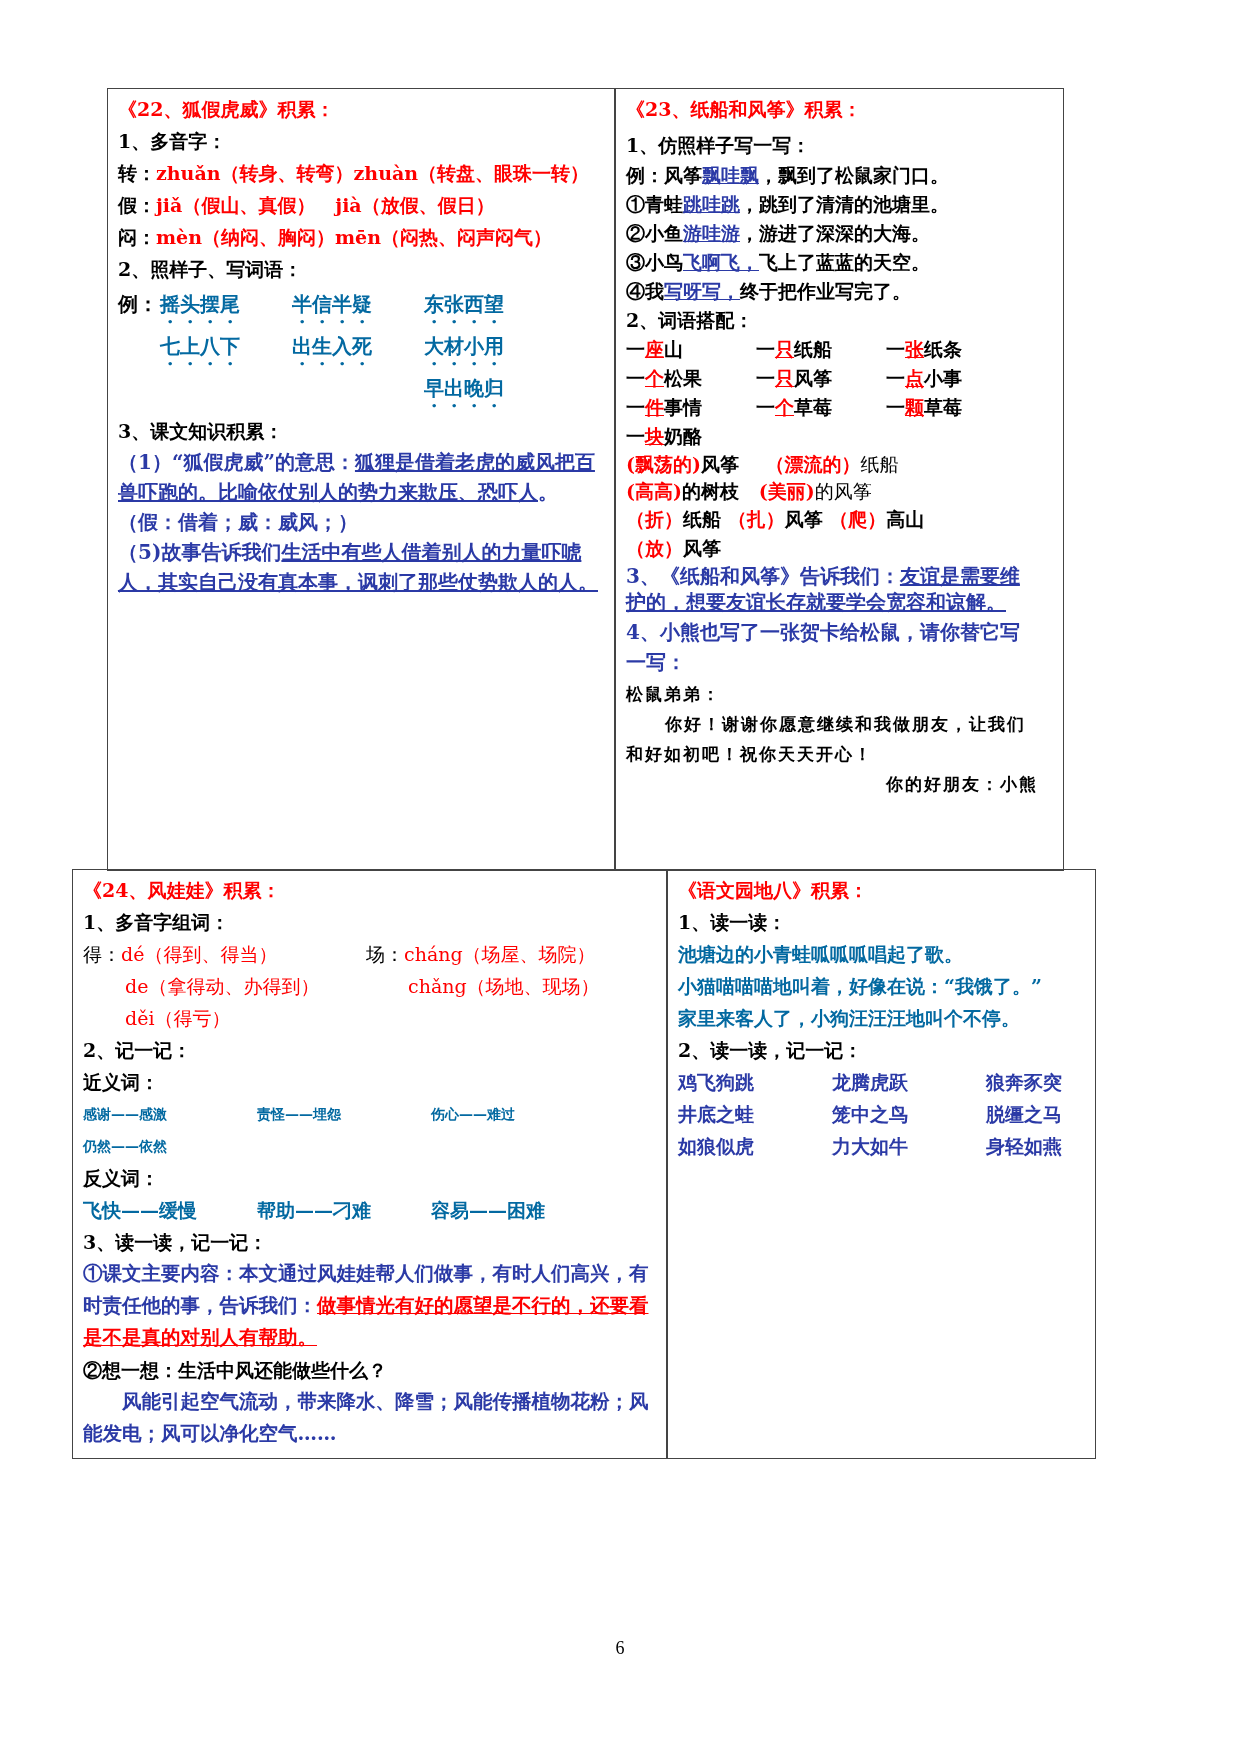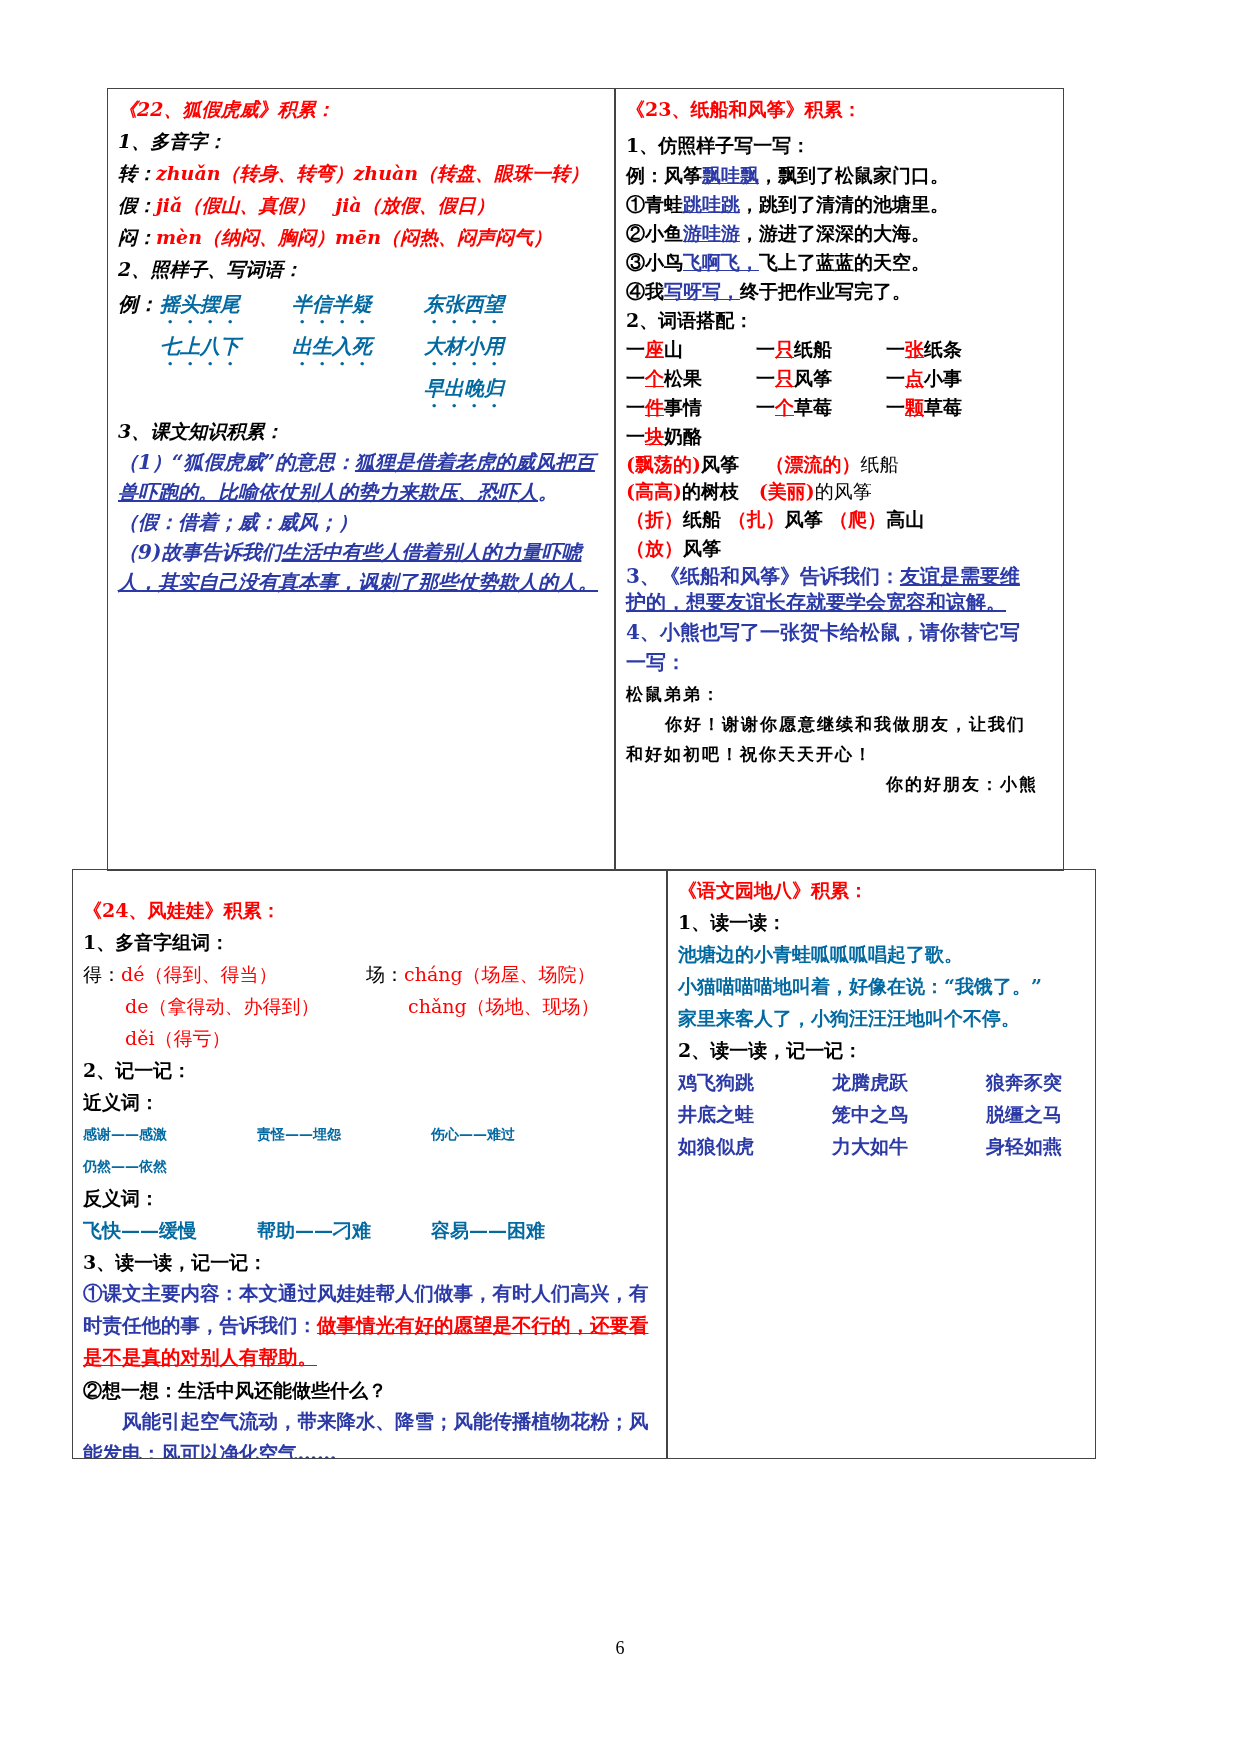--- a/index.html
+++ b/index.html
@@ -16,21 +16,21 @@
   .dot { text-emphasis: dot; -webkit-text-emphasis: dot; text-emphasis-position: under; -webkit-text-emphasis-position: under; }
   .pn { position:absolute; top:1638px; left:0; width:1240px; text-align:center; font-size:18px; font-family:"Liberation Serif",serif; }
   .letter { font-family:"DejaVu Serif",serif; font-size:17px; font-weight:bold; letter-spacing:2px; }
 </style>
 </head>
 <body>
 
 <div class="tbl" style="left:107px; top:88px; width:957px; height:783px;">
   <div class="vline" style="left:506px;"></div>
 
-  <div class="cell" style="left:0; width:506px;font-style:italic;">
+  <div class="cell" style="left:0; width:506px;">
     <div class="line red">《22、狐假虎威》积累：</div>
     <div class="line">1、多音字：</div>
     <div class="line"><span>转：</span><span class="red">zhuǎn（转身、转弯）</span><span class="red">zhuàn（转盘、眼珠一转）</span></div>
     <div class="line"><span>假：</span><span class="red">jiǎ（假山、真假）</span>&nbsp;&nbsp;&nbsp;<span class="red">jià（放假、假日）</span></div>
     <div class="line"><span>闷：</span><span class="red">mèn（纳闷、胸闷）</span><span class="red">mēn（闷热、闷声闷气）</span></div>
     <div class="line">2、照样子、写词语：</div>
     <div style="display:flex; font-size:20px; line-height:38px; font-weight:bold;">
       <div style="width:42px;">例：</div>
       <div class="purple" style="display:grid; grid-template-columns:132px 132px 132px;">
         <span class="dot">摇头摆尾</span>
@@ -39,21 +39,21 @@
         <span class="dot">七上八下</span>
         <span class="dot">出生入死</span>
         <span class="dot">大材小用</span>
         <span></span>
         <span></span>
         <span class="dot">早出晚归</span>
       </div>
     </div>
     <div class="line" style="margin-top:4px;">3、课文知识积累：</div>
     <div class="line wrap blue" style="font-size:20px; line-height:30px;"><span>（1）“狐假虎威”的意思：</span><span class="u">狐狸是借着老虎的威风把百兽吓跑的。比喻依仗别人的势力来欺压、恐吓人</span><span>。（假：借着；威：威风；）</span></div>
-    <div class="line wrap blue" style="font-size:20px; line-height:30px;"><span>（9)故事告诉我们</span><span class="u">生活中有些人借着别人的力量吓唬人，其实自己没有真本事，讽刺了那些仗势欺人的人。</span></div>
+    <div class="line wrap blue" style="font-size:20px; line-height:30px;"><span>（5)故事告诉我们</span><span class="u">生活中有些人借着别人的力量吓唬人，其实自己没有真本事，讽刺了那些仗势欺人的人。</span></div>
   </div>
 
   <div class="cell" style="left:508px; width:430px;">
     <div class="line red">《23、纸船和风筝》积累：</div>
     <div class="line" style="margin-top:4px;">1、仿照样子写一写：</div>
     <div class="line" style="line-height:29px;"><span>例：风筝</span><span class="blue u">飘哇飘</span><span>，飘到了松鼠家门口。</span></div>
     <div class="line" style="line-height:29px;"><span>①青蛙</span><span class="blue u">跳哇跳</span><span>，跳到了清清的池塘里。</span></div>
     <div class="line" style="line-height:29px;"><span>②小鱼</span><span class="blue u">游哇游</span><span>，游进了深深的大海。</span></div>
     <div class="line" style="line-height:29px;"><span>③小鸟</span><span class="blue u">飞啊飞，</span><span>飞上了蓝蓝的天空。</span></div>
     <div class="line" style="line-height:29px;"><span>④我</span><span class="blue u">写呀写，</span><span>终于把作业写完了。</span></div>
@@ -78,21 +78,21 @@
     <div class="line wrap blue" style="font-size:20px; line-height:30px; margin-top:2px;">4、小熊也写了一张贺卡给松鼠，请你替它写一写：</div>
     <div class="letter" style="line-height:30px; margin-top:2px;">松鼠弟弟：</div>
     <div class="letter" style="line-height:30px; text-indent:2.3em; white-space:normal;">你好！谢谢你愿意继续和我做朋友，让我们和好如初吧！祝你天天开心！</div>
     <div class="letter" style="line-height:30px; text-align:right;">你的好朋友：小熊</div>
   </div>
 </div>
 
 <div class="tbl" style="left:72px; top:869px; width:1024px; height:590px;">
   <div class="vline" style="left:593px;"></div>
 
-  <div class="cell" style="left:0; width:593px; padding-left:10px;margin-top:20px;">
+  <div class="cell" style="left:0; width:593px; padding-left:10px;">
     <div class="line red">《24、风娃娃》积累：</div>
     <div class="line">1、多音字组词：</div>
     <div style="display:flex; font-size:19px; line-height:32px; font-weight:normal;">
       <div style="width:283px;">
         <div><span>得：</span><span class="red">dé（得到、得当）</span></div>
         <div class="red" style="padding-left:42px;">de（拿得动、办得到）</div>
         <div class="red" style="padding-left:42px;">děi（得亏）</div>
       </div>
       <div>
         <div><span>场：</span><span class="red">cháng（场屋、场院）</span></div>

